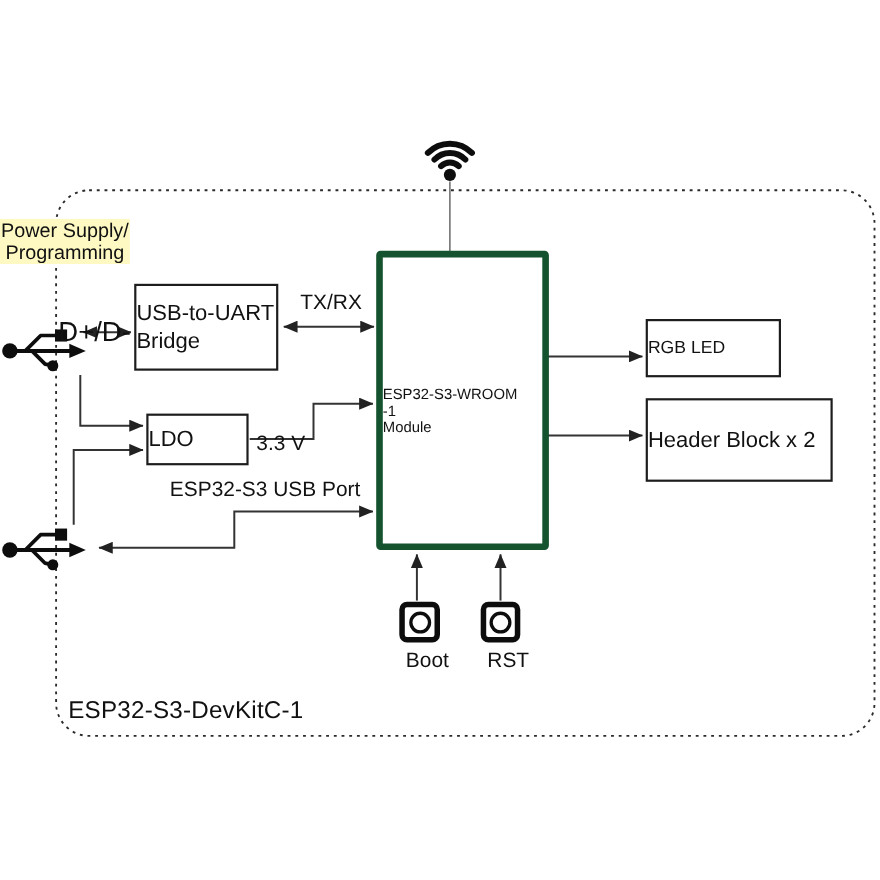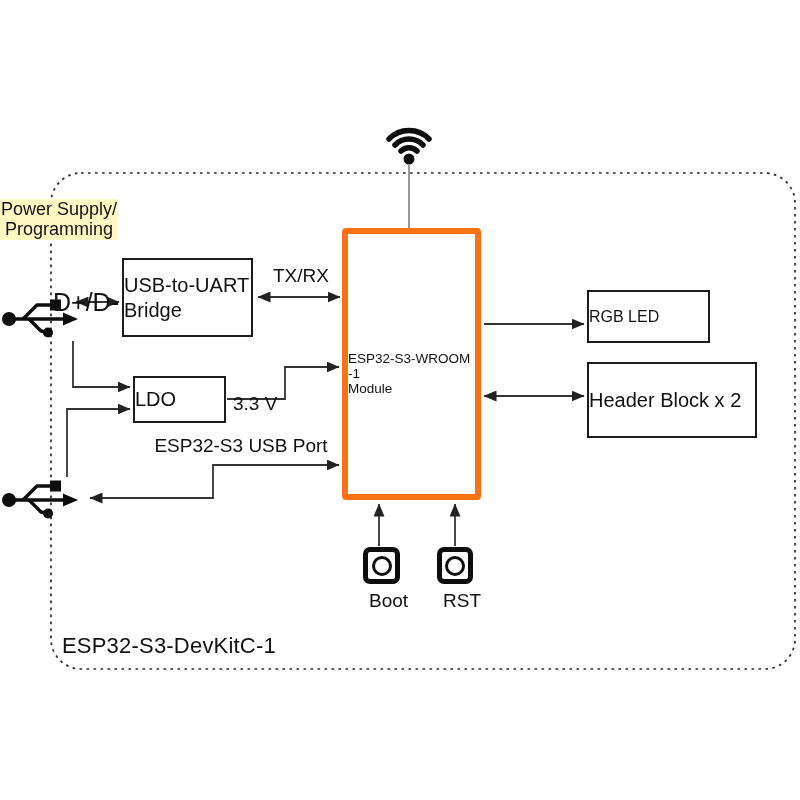--- a/index.html
+++ b/index.html
@@ -6,21 +6,21 @@
   body{width:800px;height:800px;background:#ffffff;position:relative;overflow:hidden;
        font-family:"Liberation Sans",sans-serif;color:#111;}
   #stage{position:absolute;inset:0;width:800px;height:800px;}
   svg#wires{position:absolute;left:0;top:0;z-index:1;}
   .box{position:absolute;z-index:2;background:#fff;border:2.5px solid #1d1d1d;
        box-sizing:border-box;display:flex;flex-direction:column;align-items:flex-start;
        justify-content:center;text-align:center;}
   .box span{display:block;}
   #bridge{left:122px;top:258px;width:131px;height:79px;font-size:20px;line-height:25px;}
   #ldo{left:133px;top:376px;width:93px;height:47px;font-size:20px;}
-  #module{left:342px;top:228px;width:139px;height:272px;border:6px solid #f97316;
+  #module{left:342px;top:228px;width:157px;height:272px;border:6px solid #14532d;
           border-radius:4px;font-size:13.5px;line-height:15px;padding-top:18px;}
   #rgb-led{left:587px;top:290px;width:123px;height:53px;font-size:16px;}
   #header-block{left:587px;top:362px;width:170px;height:76px;font-size:20px;}
   .pushbtn{position:absolute;z-index:2;background:#fff;border:5px solid #0d0d0d;
            border-radius:7px;box-sizing:border-box;display:flex;align-items:center;
            justify-content:center;}
   #boot-btn{left:363px;top:547px;width:37px;height:37px;}
   #rst-btn{left:437px;top:547px;width:36px;height:37px;}
   .pushbtn .cap{width:20px;height:20px;border:3px solid #0d0d0d;border-radius:50%;
                 box-sizing:border-box;background:#fff;}

